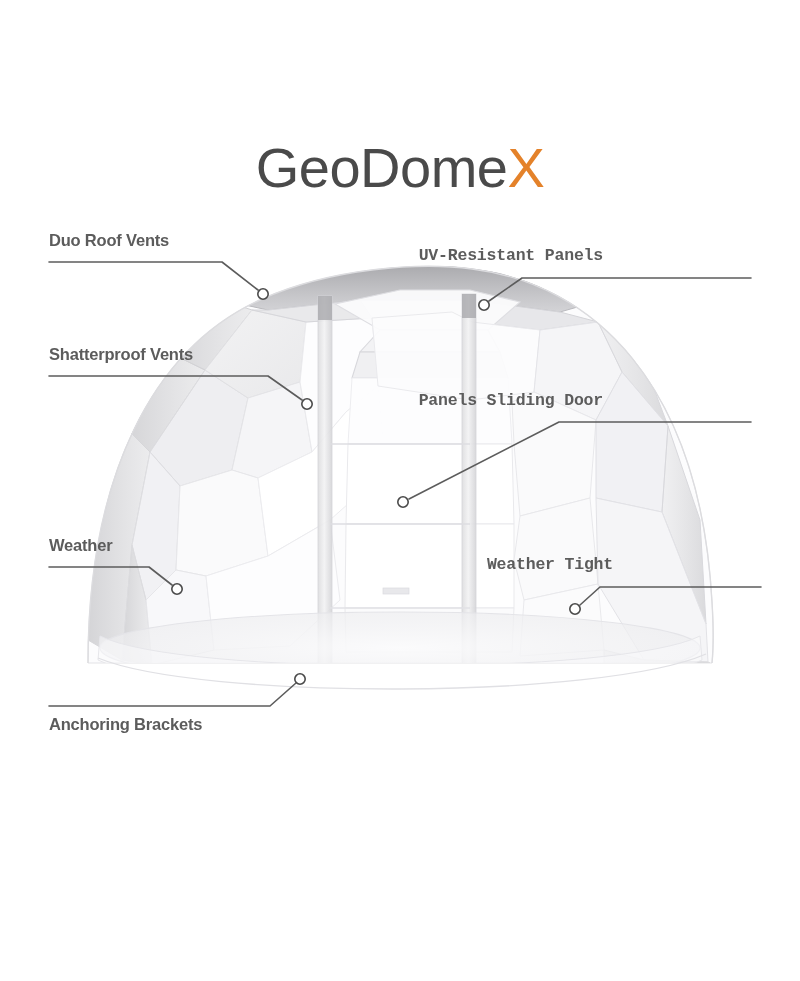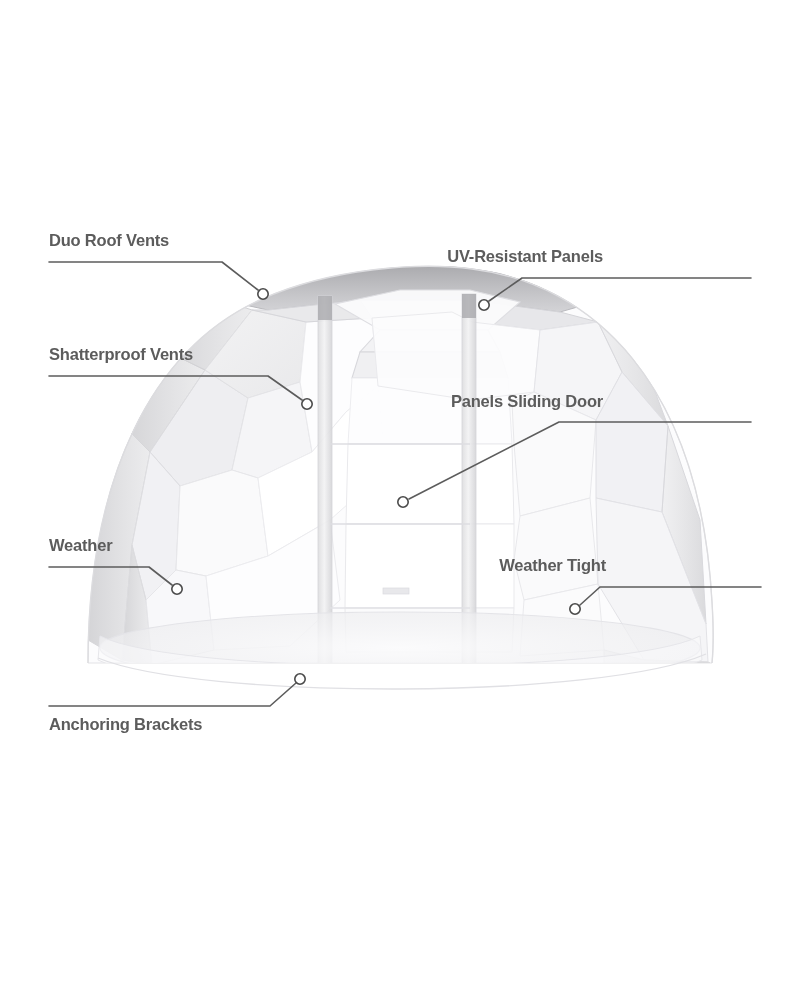--- a/index.html
+++ b/index.html
@@ -57,41 +57,44 @@
     position: absolute;
     font-family: "Liberation Sans", sans-serif;
     font-size: 16.5px;
     font-weight: 700;
     color: #5c5c5c;
     letter-spacing: -0.2px;
     white-space: nowrap;
     line-height: 1;
     user-select: none;
   }
-  .callout-label.align-right { text-align: center; }
+  .callout-label.align-right { text-align: center; font-family: Liberation Mono, monospace; }
 
   svg { display: block; }
   .lead-line {
     fill: none;
     stroke: #5c5c5c;
     stroke-width: 1.6;
     stroke-linejoin: round;
     stroke-linecap: round;
   }
   .lead-dot {
     fill: #ffffff;
     stroke: #4a4a4a;
     stroke-width: 1.6;
   }
 </style>
 </head>
 <body>
 
 <div id="page">
 
+  <div id="brand-title">
+    <span class="brand-main">GeoDome</span><span class="brand-accent">X</span>
+  </div>
 
   <div id="diagram-stage">
 
     <svg id="dome-illustration" viewBox="0 0 800 981">
       <defs>
         <linearGradient id="gFaceLight" x1="0" y1="0" x2="0" y2="1">
           <stop offset="0%" stop-color="#ffffff" stop-opacity="0.98"></stop>
           <stop offset="100%" stop-color="#f4f4f5" stop-opacity="0.95"></stop>
         </linearGradient>
         <linearGradient id="gFaceMid" x1="0" y1="0" x2="1" y2="1">
@@ -232,16 +235,16 @@
     <div class="callout-label" style="left:49px; top:346px;">Shatterproof Vents</div>
 
     <div class="callout-label" style="left:49px; top:537px;">Weather</div>
 
     <div class="callout-label" style="left:49px; top:676px;margin-top:40px;">Anchoring Brackets</div>
 
     <div class="callout-label align-right" style="right:49px; top:248px;">UV-Resistant Panels</div>
 
     <div class="callout-label align-right" style="right:49px; top:393px;">Panels Sliding Door</div>
 
-    <div class="callout-label align-right" style="right:46px; top:557px;">Weather Tight</div>
+    <div class="callout-label align-right" style="right:39px; top:557px;">Weather Tight</div>
 
   </div>
 </div>
 
 </body></html>

